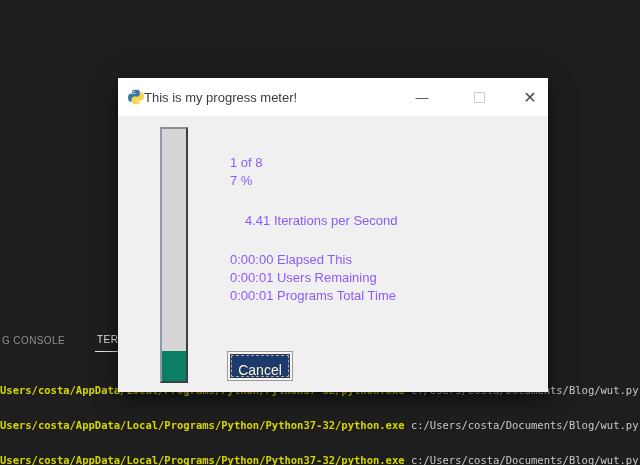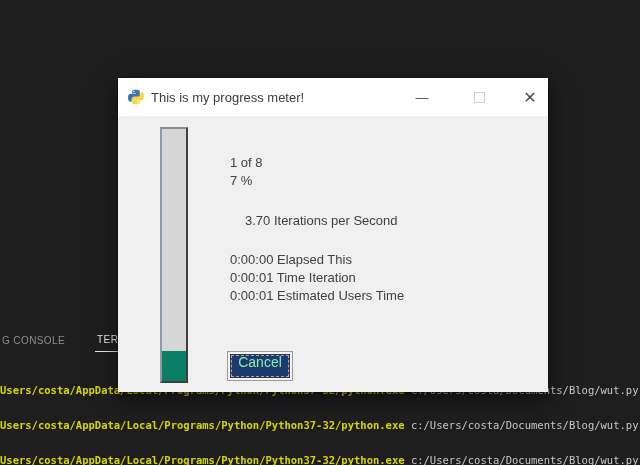--- a/index.html
+++ b/index.html
@@ -17,46 +17,46 @@
   .tline { height:11.8px; overflow:hidden; }
   .exe { color:#d6d600; font-weight:bold; }
   .arg { color:#c8c8c8; }
 
   
   .dialog { position:absolute; left:118px; top:78px; width:430px; height:314px;
             background:#f0f0f0; box-shadow:0 7px 22px rgba(0,0,0,.55), 0 1px 3px rgba(0,0,0,.4); }
   .titlebar { position:absolute; left:0; top:0; width:100%; height:38px; background:#ffffff;
               display:flex; align-items:center; }
   .py-icon { width:16px; height:16px; margin-left:10px; flex:0 0 auto; }
-  .title-text { font-size:13px; color:#3c3c3c; margin-left:7px; flex:1 1 auto;
+  .title-text { font-size:13px; color:#3c3c3c; flex:1 1 auto;
                 white-space:nowrap; overflow:hidden; }
   .winbtn { position:absolute; top:0; width:44px; height:38px; display:flex; align-items:center;
             justify-content:center; cursor:pointer; }
   .btn-min  { left:282px; color:#4c4c4c; font-size:13px; }
   .btn-max  { left:339px; }
   .btn-max .sq { width:11px; height:11px; border:1px solid #cfcfcf; }
   .btn-close { left:390px; color:#4c4c4c; font-size:16px; }
 
   
   .meter-track { position:absolute; left:42px; top:49px; width:28px; height:256px;
                  background:#d6d6d6; border:2px solid;
                  border-color:#8d8d8d #3f3f3f #3f3f3f #8d9aab; }
   .meter-fill { position:absolute; left:0; bottom:0; width:100%; background:#0a7f66; }
 
   
-  .stats { position:absolute; left:112px; top:77px; font-size:13px; color:#404040; }
+  .stats { position:absolute; left:112px; top:77px; font-size:13px; color:#8b5cf6; }
   .stat-line { height:18px; white-space:nowrap; }
   .stat-line.ind { padding-left:15px; }
   .sp22 { height:22px; } .sp21 { height:21px; }
 
   
   .cancel-btn { position:absolute; left:110px; top:274px; width:64px; height:28px;
                 background:#1c3a6e; border:2px solid #f5f5f5; outline:1px solid #9a9a9a;
-                color:#86efac; font-family:"Liberation Sans", sans-serif; font-size:14px;
-                display:flex; align-items:flex-start; justify-content:center; cursor:pointer;
+                color:#fef9c3; font-family:"Liberation Sans", sans-serif; font-size:14px;
+                display:flex; align-items:flex-end; justify-content:center; cursor:pointer;
                 position:absolute; }
   .cancel-btn .focus-ring { position:absolute; inset:1px; border:1px dashed #c9a173; pointer-events:none; }
   .cancel-btn span { position:relative; }
 </style>
 </head>
 <body>
 
 <div class="tabbar">
   <div class="tab">G CONSOLE</div>
   <div class="tab active">TERMINAL</div>
@@ -89,25 +89,25 @@
   </div>
 
   <div class="meter-track">
     <div class="meter-fill" style="height: 12%; background: rgb(10, 127, 102);"></div>
   </div>
 
   <div class="stats">
     <div class="stat-line">1 of 8</div>
     <div class="stat-line">7 %</div>
     <div class="sp22"></div>
-    <div class="stat-line ind">3.70 Iterations per Second</div>
+    <div class="stat-line ind">4.41 Iterations per Second</div>
     <div class="sp21"></div>
     <div class="stat-line">0:00:00 Elapsed This</div>
-    <div class="stat-line">0:00:01 Time Iteration</div>
-    <div class="stat-line">0:00:01 Estimated Users Time</div>
+    <div class="stat-line">0:00:01 Users Remaining</div>
+    <div class="stat-line">0:00:01 Programs Total Time</div>
   </div>
 
   <button class="cancel-btn">
     <i class="focus-ring"></i>
     <span>Cancel</span>
   </button>
 
 </div>
 
 </body></html>

